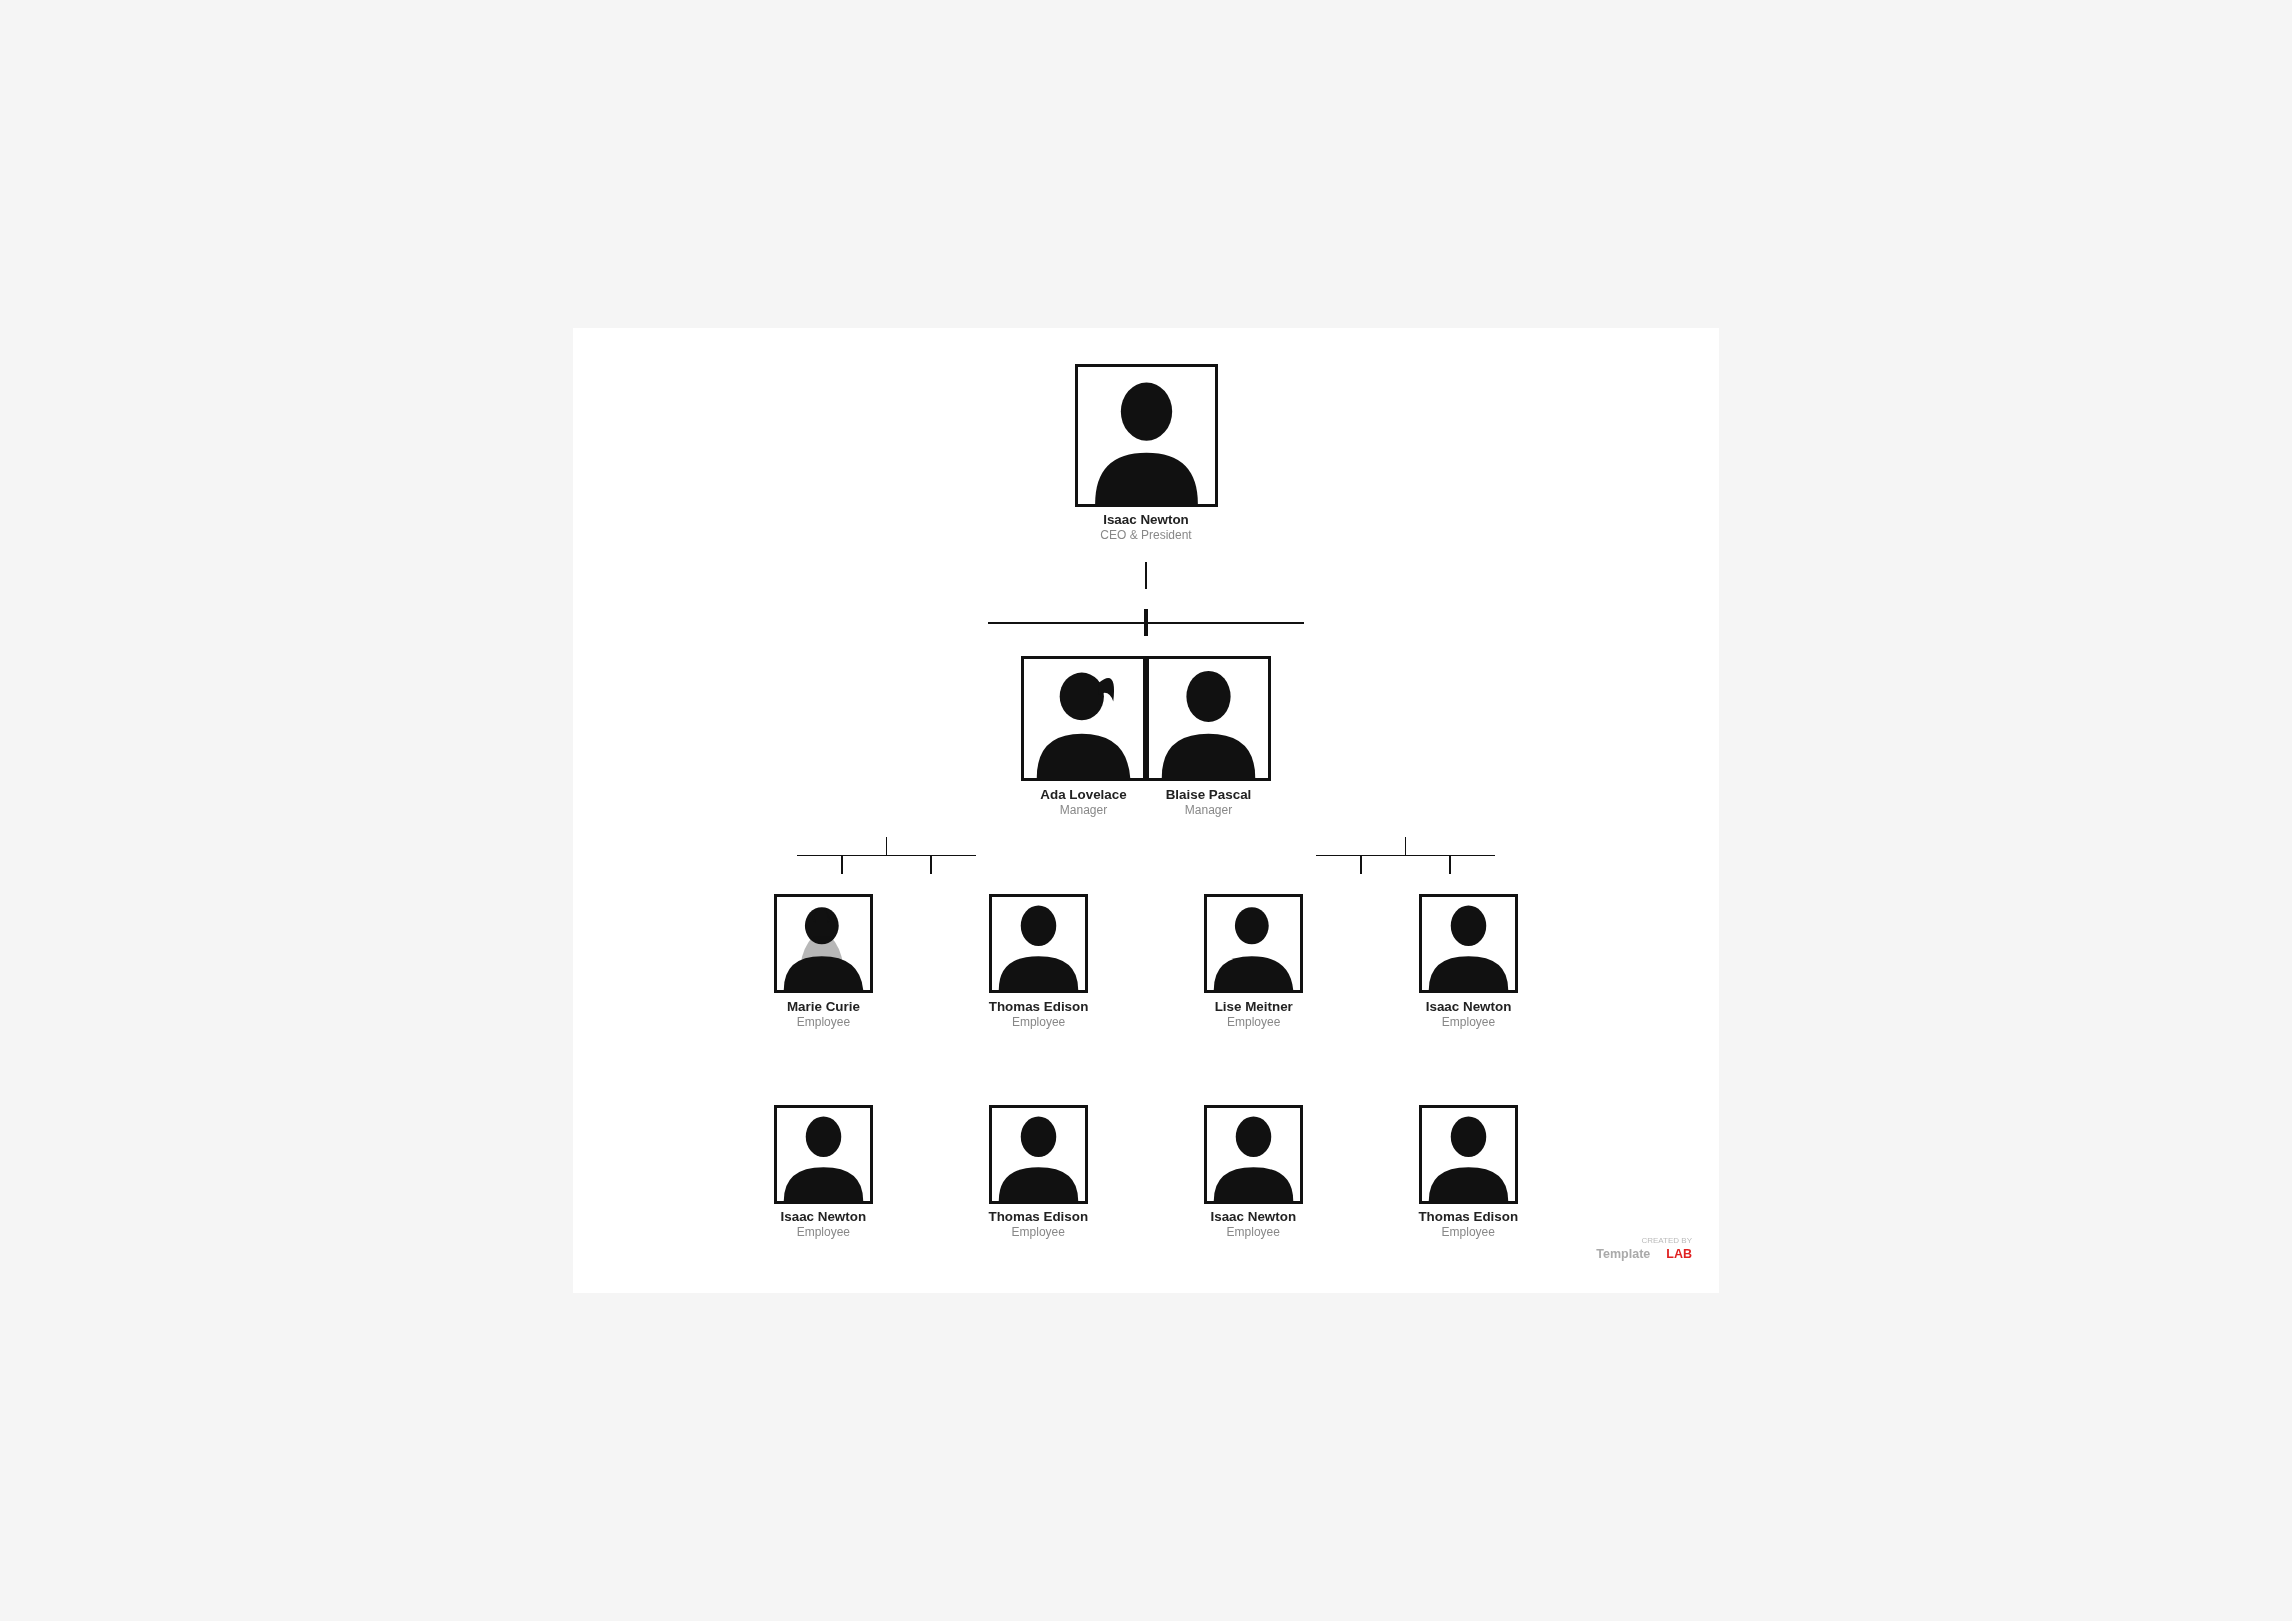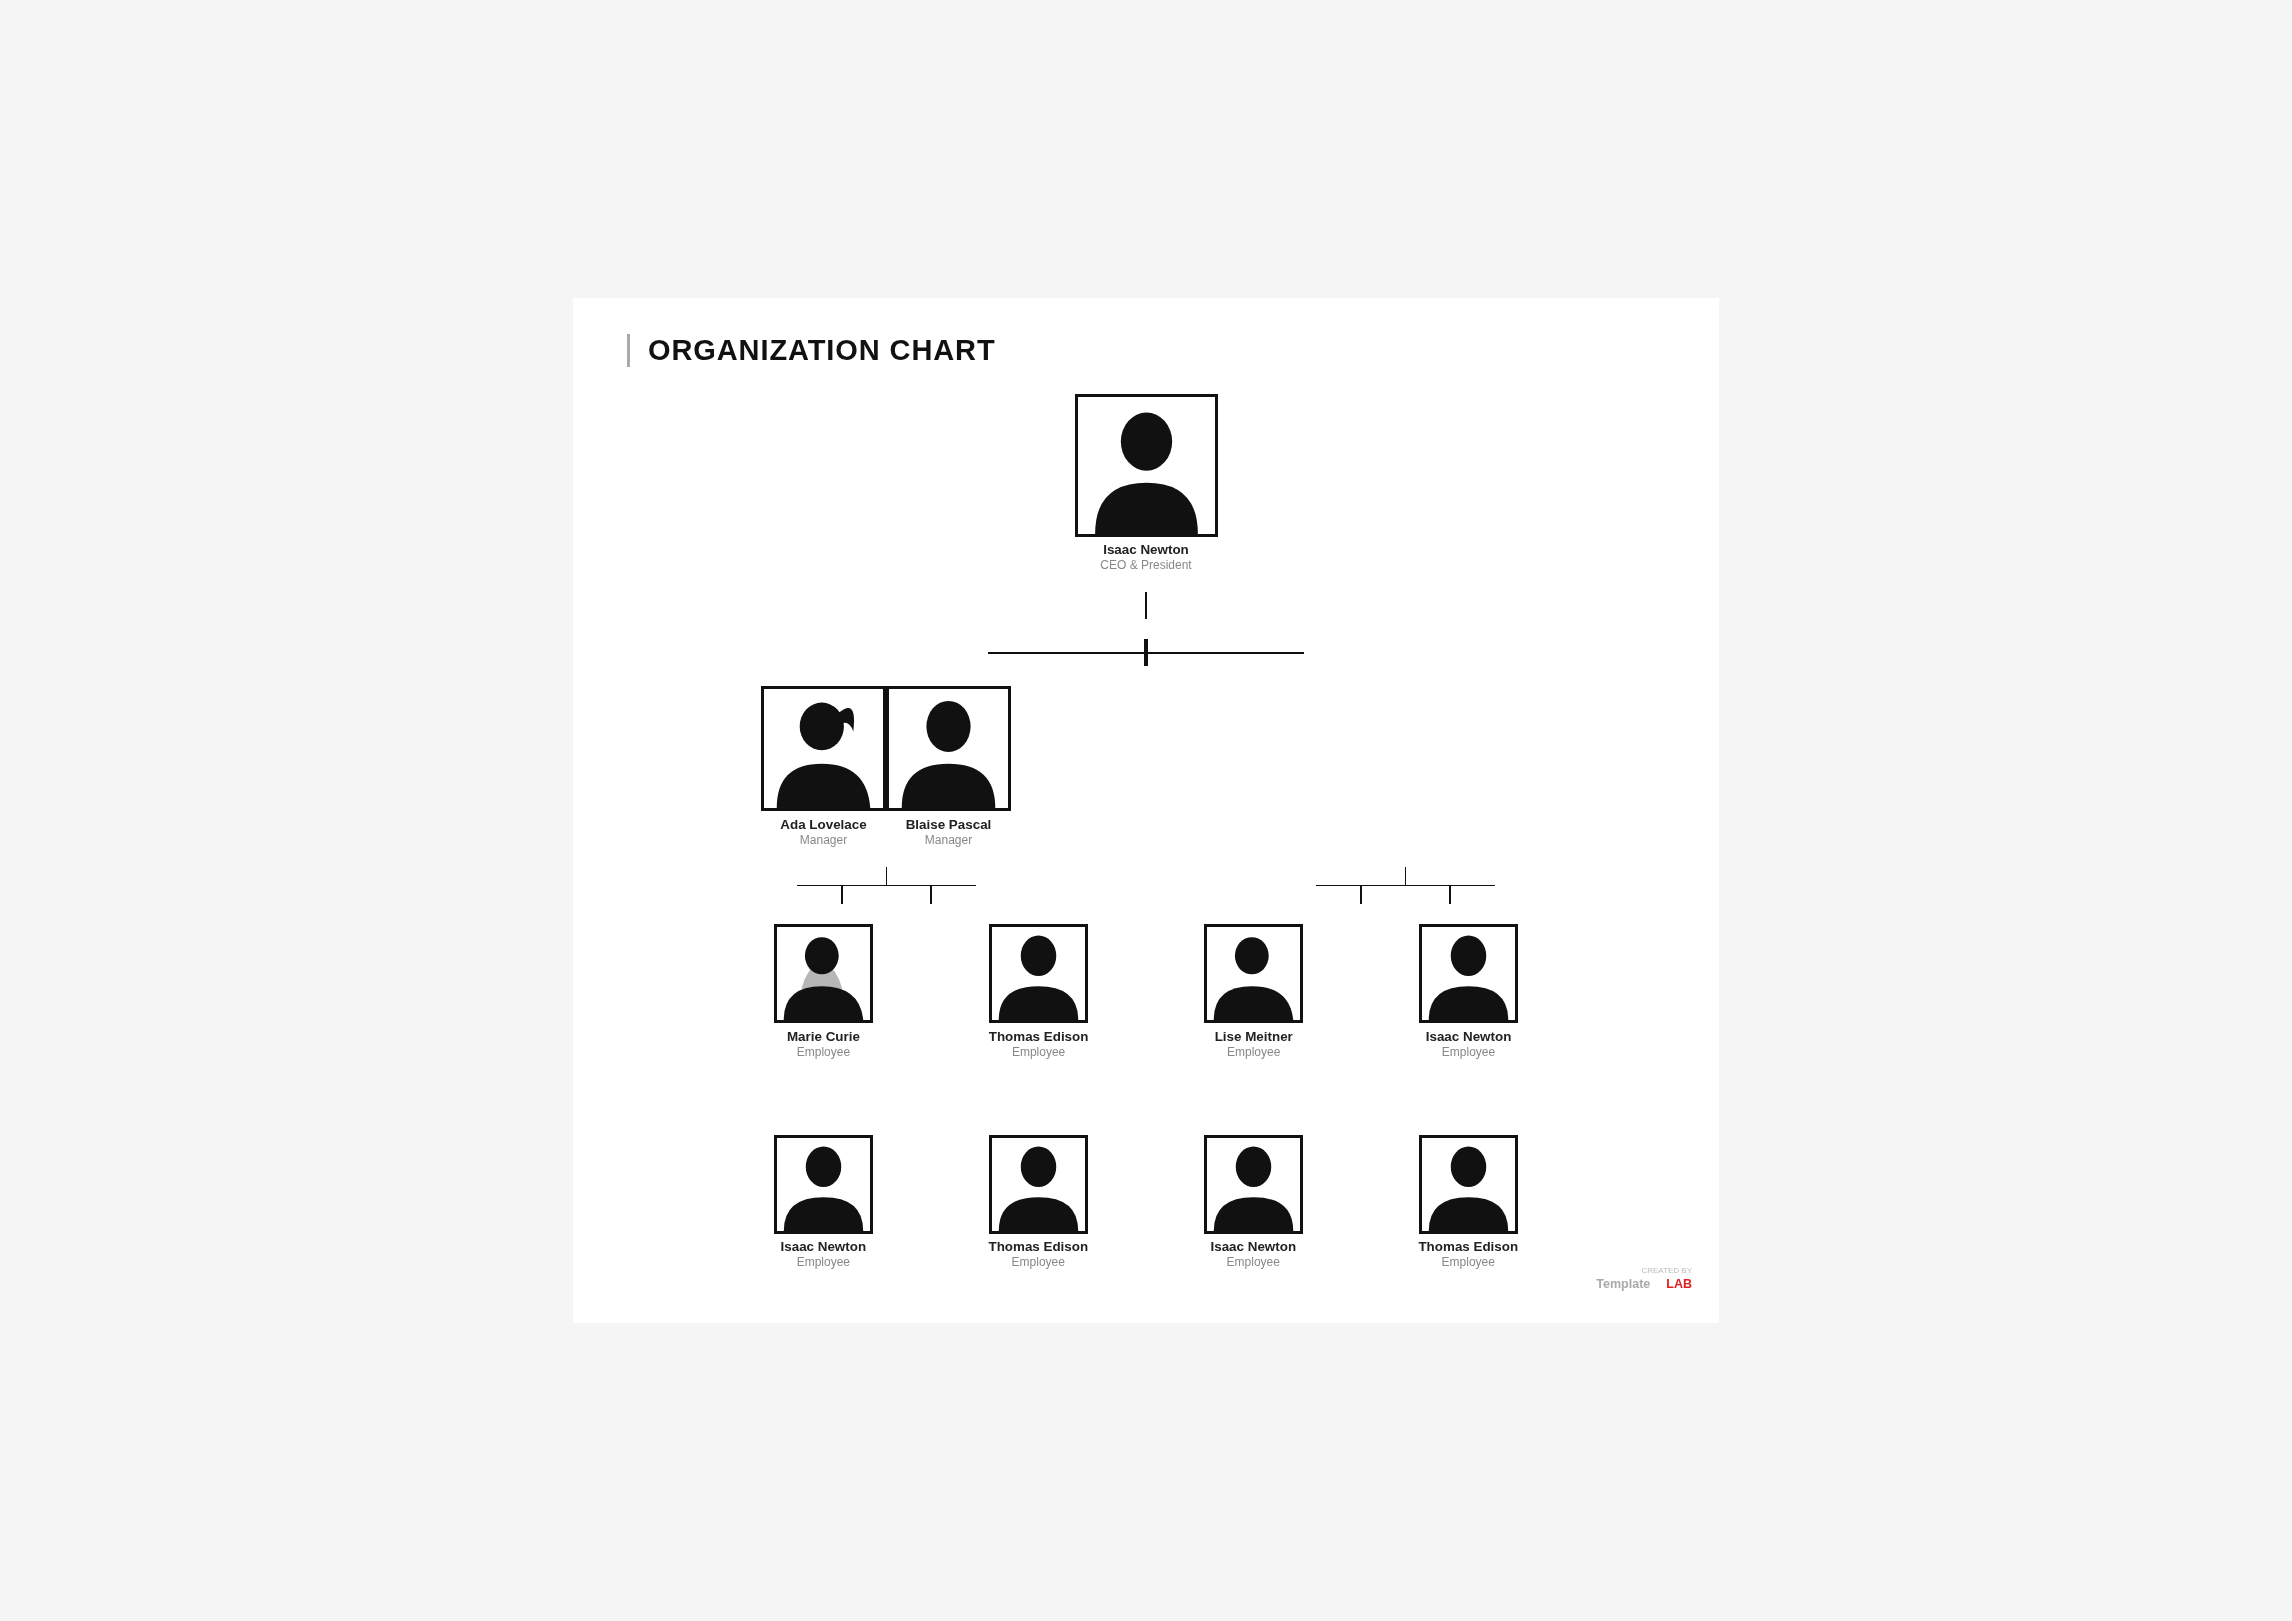--- a/index.html
+++ b/index.html
@@ -127,21 +127,20 @@
 
     .horiz-line {
       height: 1.8px;
       background: #111;
     }
   </style>
 </head>
 <body>
 
 <div class="page">
-  <div class="page-title">ORGANIZATION CHART</div>
 
   <div class="chart-container">
 
     <div class="node">
       <div class="node-card xlarge">
 
         <svg class="silhouette" viewBox="0 0 160 160" xmlns="http://www.w3.org/2000/svg">
           <rect width="160" height="160" fill="#fff"></rect>
           <ellipse cx="80" cy="52" rx="30" ry="34" fill="#111"></ellipse>
           <path d="M20,160 Q20,100 80,100 Q140,100 140,160 Z" fill="#111"></path>
@@ -169,21 +168,21 @@
 
       <div style="flex:1; display:flex; flex-direction:column; align-items:center;">
         <div style="display:flex; width:100%; align-items:center;">
           <div class="vert-line" style="height:27px;"></div>
           <div class="horiz-line" style="flex:1;"></div>
           <div style="flex:1;"></div>
         </div>
       </div>
     </div>
 
-    <div style="display:flex; width:770px; justify-content:flex-start; align-items:flex-start;">
+    <div style="display:flex; width:770px; justify-content:center; align-items:flex-start;">
 
       <div class="node">
         <div class="node-card large">
           <svg class="silhouette" viewBox="0 0 140 140" xmlns="http://www.w3.org/2000/svg">
             <rect width="140" height="140" fill="#fff"></rect>
 
             <ellipse cx="68" cy="44" rx="26" ry="28" fill="#111"></ellipse>
             <path d="M88,28 Q110,10 105,50 Q100,35 88,42 Z" fill="#111"></path>
             <path d="M15,140 Q15,88 68,88 Q121,88 125,140 Z" fill="#111"></path>
           </svg>

